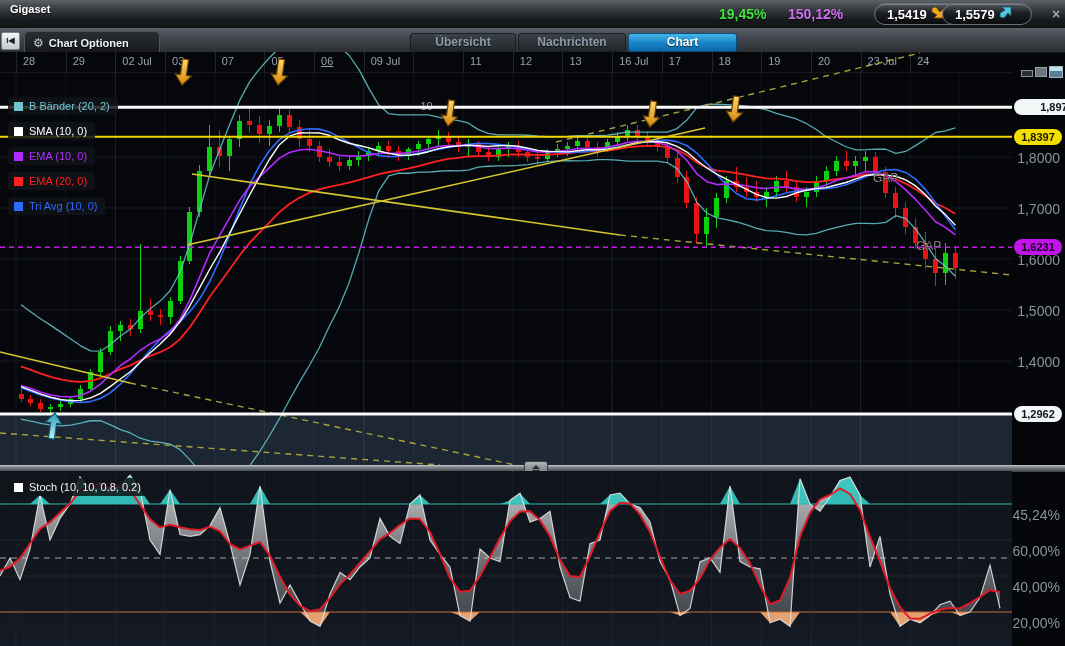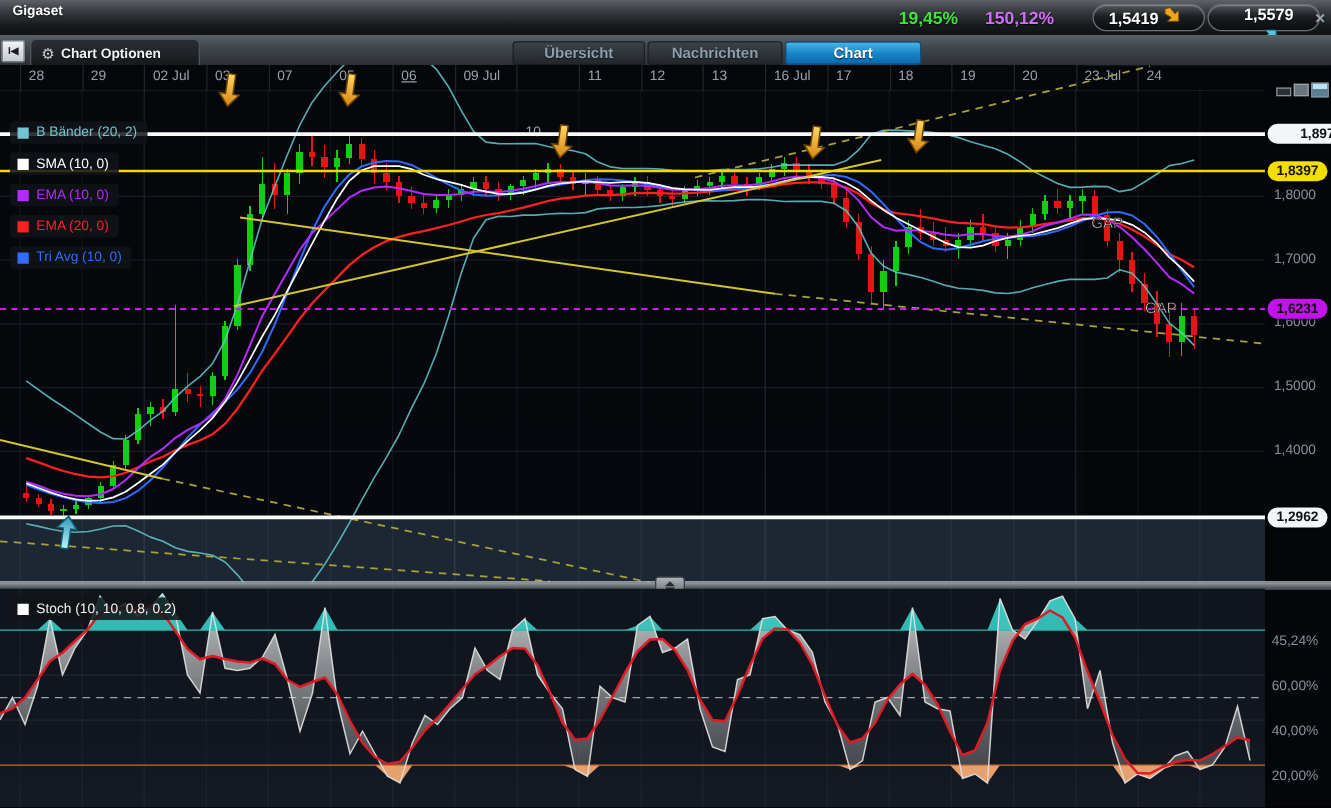--- a/index.html
+++ b/index.html
@@ -12,21 +12,21 @@
   #win-title{position:absolute;left:10px;top:3px;font-size:11px;font-weight:bold;color:#fff;
     text-shadow:0 1px 2px rgba(0,0,0,.8);}
   .pct{position:absolute;top:6px;font-size:14px;font-weight:bold;text-shadow:0 1px 1px #000;}
   #pct-green{left:719px;color:#3fe43c;}
   #pct-purple{left:788px;color:#cf72f2;}
   .price-pill{position:absolute;top:3px;height:20px;border-radius:11px;
     background:linear-gradient(180deg,#53585e 0%,#1c1f23 45%,#0a0c0e 100%);
     border:1px solid #6a6f75;box-shadow:inset 0 1px 0 rgba(255,255,255,.25);
     display:flex;align-items:center;padding:0 4px 0 12px;gap:3px;}
   #pill-bid{left:874px;width:72px;}
-  #pill-ask{left:966px;width:72px;flex-direction:column;}
+  #pill-ask{left:942px;width:72px;}
   .price-pill .val{color:#fff;font-weight:bold;font-size:13px;text-shadow:0 1px 1px #000;}
   #close-btn{position:absolute;left:1048px;top:6px;width:16px;height:16px;color:#9aa4ad;
     font-size:14px;font-weight:bold;text-align:center;line-height:16px;cursor:pointer;}
   
   #tabbar{position:absolute;left:0;top:28px;width:1065px;height:24px;
     background:linear-gradient(180deg,#596067 0%,#41474d 40%,#2b2f34 100%);
     border-bottom:1px solid #121417;}
   #collapse-btn{position:absolute;left:1px;top:4px;width:17px;height:16px;border-radius:2px;
     background:linear-gradient(180deg,#f2f4f6,#c4cad0);border:1px solid #7c838a;
     font-size:8px;font-weight:bold;color:#1a1d20;text-align:center;line-height:16px;cursor:pointer;}
@@ -56,21 +56,21 @@
   .date-tick{position:absolute;top:0;width:1px;height:20px;background:rgba(255,255,255,.12);}
   #main-svg{position:absolute;left:0;top:0;}
   #stoch-svg{position:absolute;left:0;top:419px;background:linear-gradient(180deg,#10151d 0%,#11161f 70%,#151b26 100%);}
   #divider{position:absolute;left:0;top:413px;width:1065px;height:6px;
     background:linear-gradient(180deg,#9aa0a6 0%,#6a7076 45%,#3c4146 100%);border-top:1px solid #b9bec3;}
   #splitter{position:absolute;left:524px;top:409px;width:22px;height:15px;border-radius:3px;
     background:linear-gradient(180deg,#aeb4ba,#5d6369);border:1px solid #3a3f44;cursor:row-resize;
     display:flex;flex-direction:column;align-items:center;justify-content:center;gap:1px;}
   .tri-up{width:0;height:0;border-left:4px solid transparent;border-right:4px solid transparent;border-bottom:4px solid #272b2f;}
   .tri-dn{width:0;height:0;border-left:4px solid transparent;border-right:4px solid transparent;border-top:4px solid #272b2f;}
-  .axis-lbl{position:absolute;left:1012px;width:48px;text-align:center;font-size:11px;color:#8a929c;}
+  .axis-lbl{position:absolute;left:1012px;width:48px;text-align:right;font-size:14px;color:#8a929c;}
   .badge{position:absolute;left:1014px;width:48px;height:16px;border-radius:8px;text-align:center;
     font-size:11px;font-weight:bold;line-height:16px;box-shadow:0 1px 2px rgba(0,0,0,.6);}
   
   #legend{position:absolute;left:8px;top:45px;display:flex;flex-direction:column;gap:7px;}
   .leg-row{display:flex;align-items:center;gap:6px;background:rgba(16,19,24,.85);
     border-radius:3px;padding:3px 8px 3px 6px;width:max-content;}
   .leg-sw{width:9px;height:9px;}
   .leg-tx{font-size:11px;}
   #stoch-legend{position:absolute;left:8px;top:426px;}
 </style>

